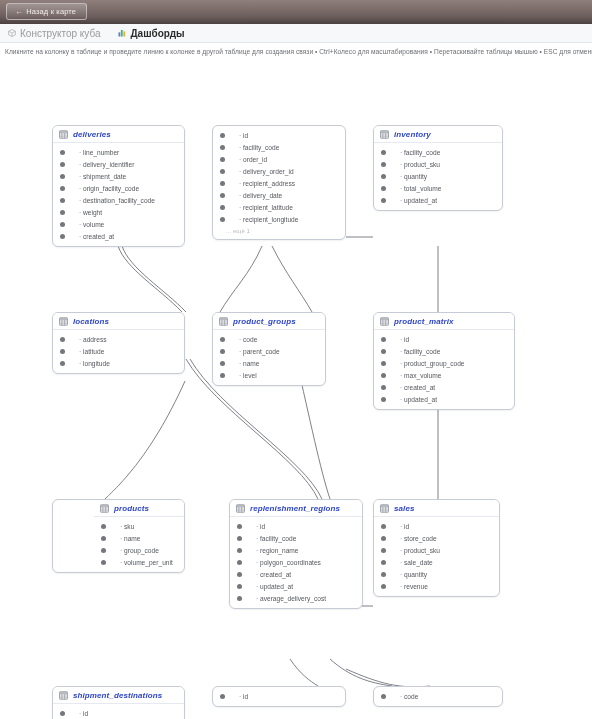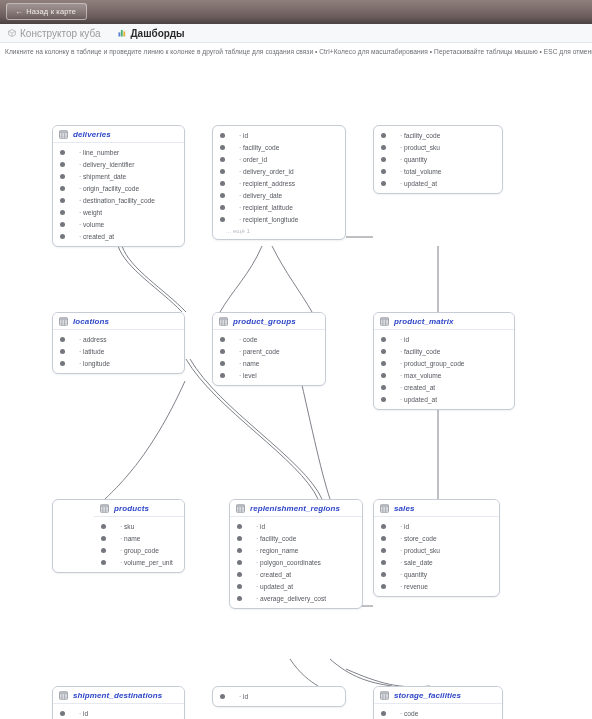--- a/index.html
+++ b/index.html
@@ -248,20 +248,28 @@
             <span class="col-name">recipient_latitude</span>
           </div>
           <div class="col">
             <span class="dot"></span>
             <span class="col-name">recipient_longitude</span>
           </div>
           <div class="more">... ещё 1</div>
         </div>
       </div>
       <div class="node" style="left: 373px; top: 66px; width: 130px;">
+        <div class="node-head">
+          <svg class="grid-ico" viewBox="0 0 10 10">
+            <rect x="0.5" y="0.8" width="9" height="8.4" rx="0.8" fill="none" stroke="#8d929c" stroke-width="0.9"></rect>
+            <path d="M0.5 3.4 H9.5 M0.5 5.6 H9.5 M0.5 7.6 H9.5 M3.2 3.4 V9.2 M6.3 3.4 V9.2" stroke="#8d929c" stroke-width="0.7"></path>
+            <rect x="0.8" y="1.1" width="8.4" height="2.1" fill="#8d929c" opacity="0.55"></rect>
+          </svg>
+          <span class="node-title">inventory</span>
+        </div>
         <div class="cols">
           <div class="col">
             <span class="dot"></span>
             <span class="col-name">facility_code</span>
           </div>
           <div class="col">
             <span class="dot"></span>
             <span class="col-name">product_sku</span>
           </div>
           <div class="col">
@@ -488,28 +496,20 @@
       </div>
       <div class="node" style="left: 212px; top: 627px; width: 134px;">
         <div class="cols">
           <div class="col">
             <span class="dot"></span>
             <span class="col-name">id</span>
           </div>
         </div>
       </div>
       <div class="node" style="left: 373px; top: 627px; width: 130px;">
-        <div class="node-head">
-          <svg class="grid-ico" viewBox="0 0 10 10">
-            <rect x="0.5" y="0.8" width="9" height="8.4" rx="0.8" fill="none" stroke="#8d929c" stroke-width="0.9"></rect>
-            <path d="M0.5 3.4 H9.5 M0.5 5.6 H9.5 M0.5 7.6 H9.5 M3.2 3.4 V9.2 M6.3 3.4 V9.2" stroke="#8d929c" stroke-width="0.7"></path>
-            <rect x="0.8" y="1.1" width="8.4" height="2.1" fill="#8d929c" opacity="0.55"></rect>
-          </svg>
-          <span class="node-title">storage_facilities</span>
-        </div>
         <div class="cols">
           <div class="col">
             <span class="dot"></span>
             <span class="col-name">code</span>
           </div>
         </div>
       </div>
     </div>
 </div>
 

